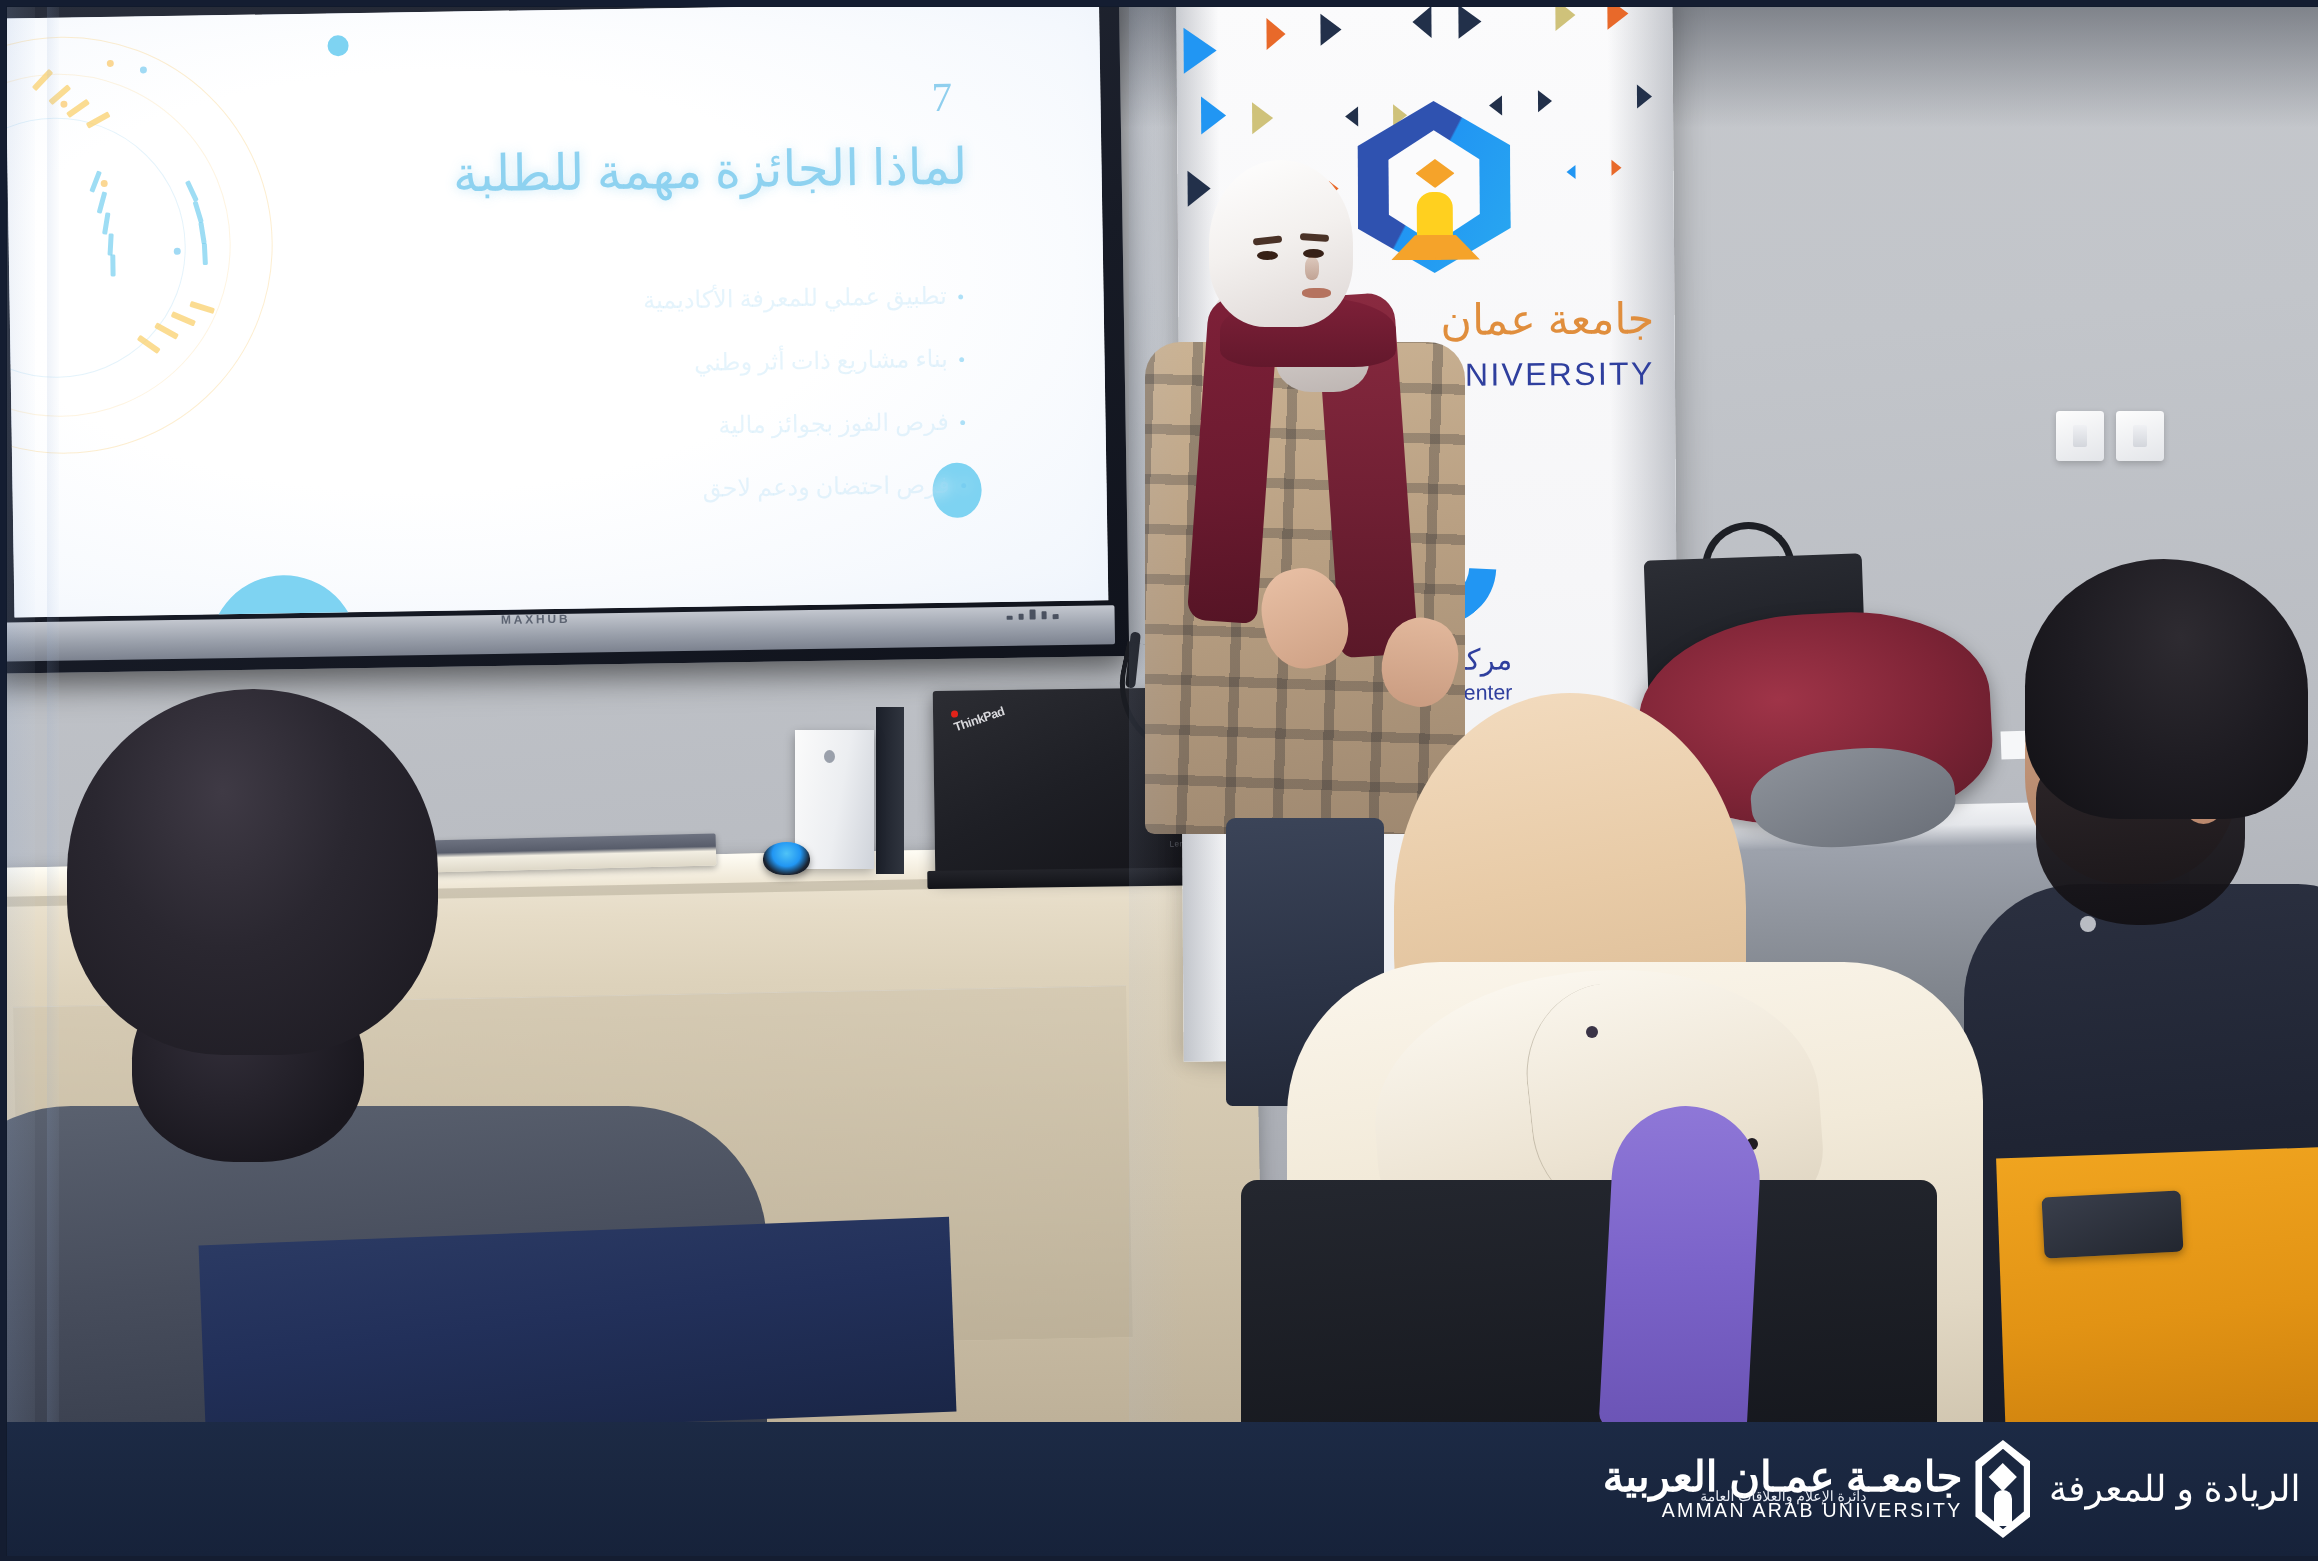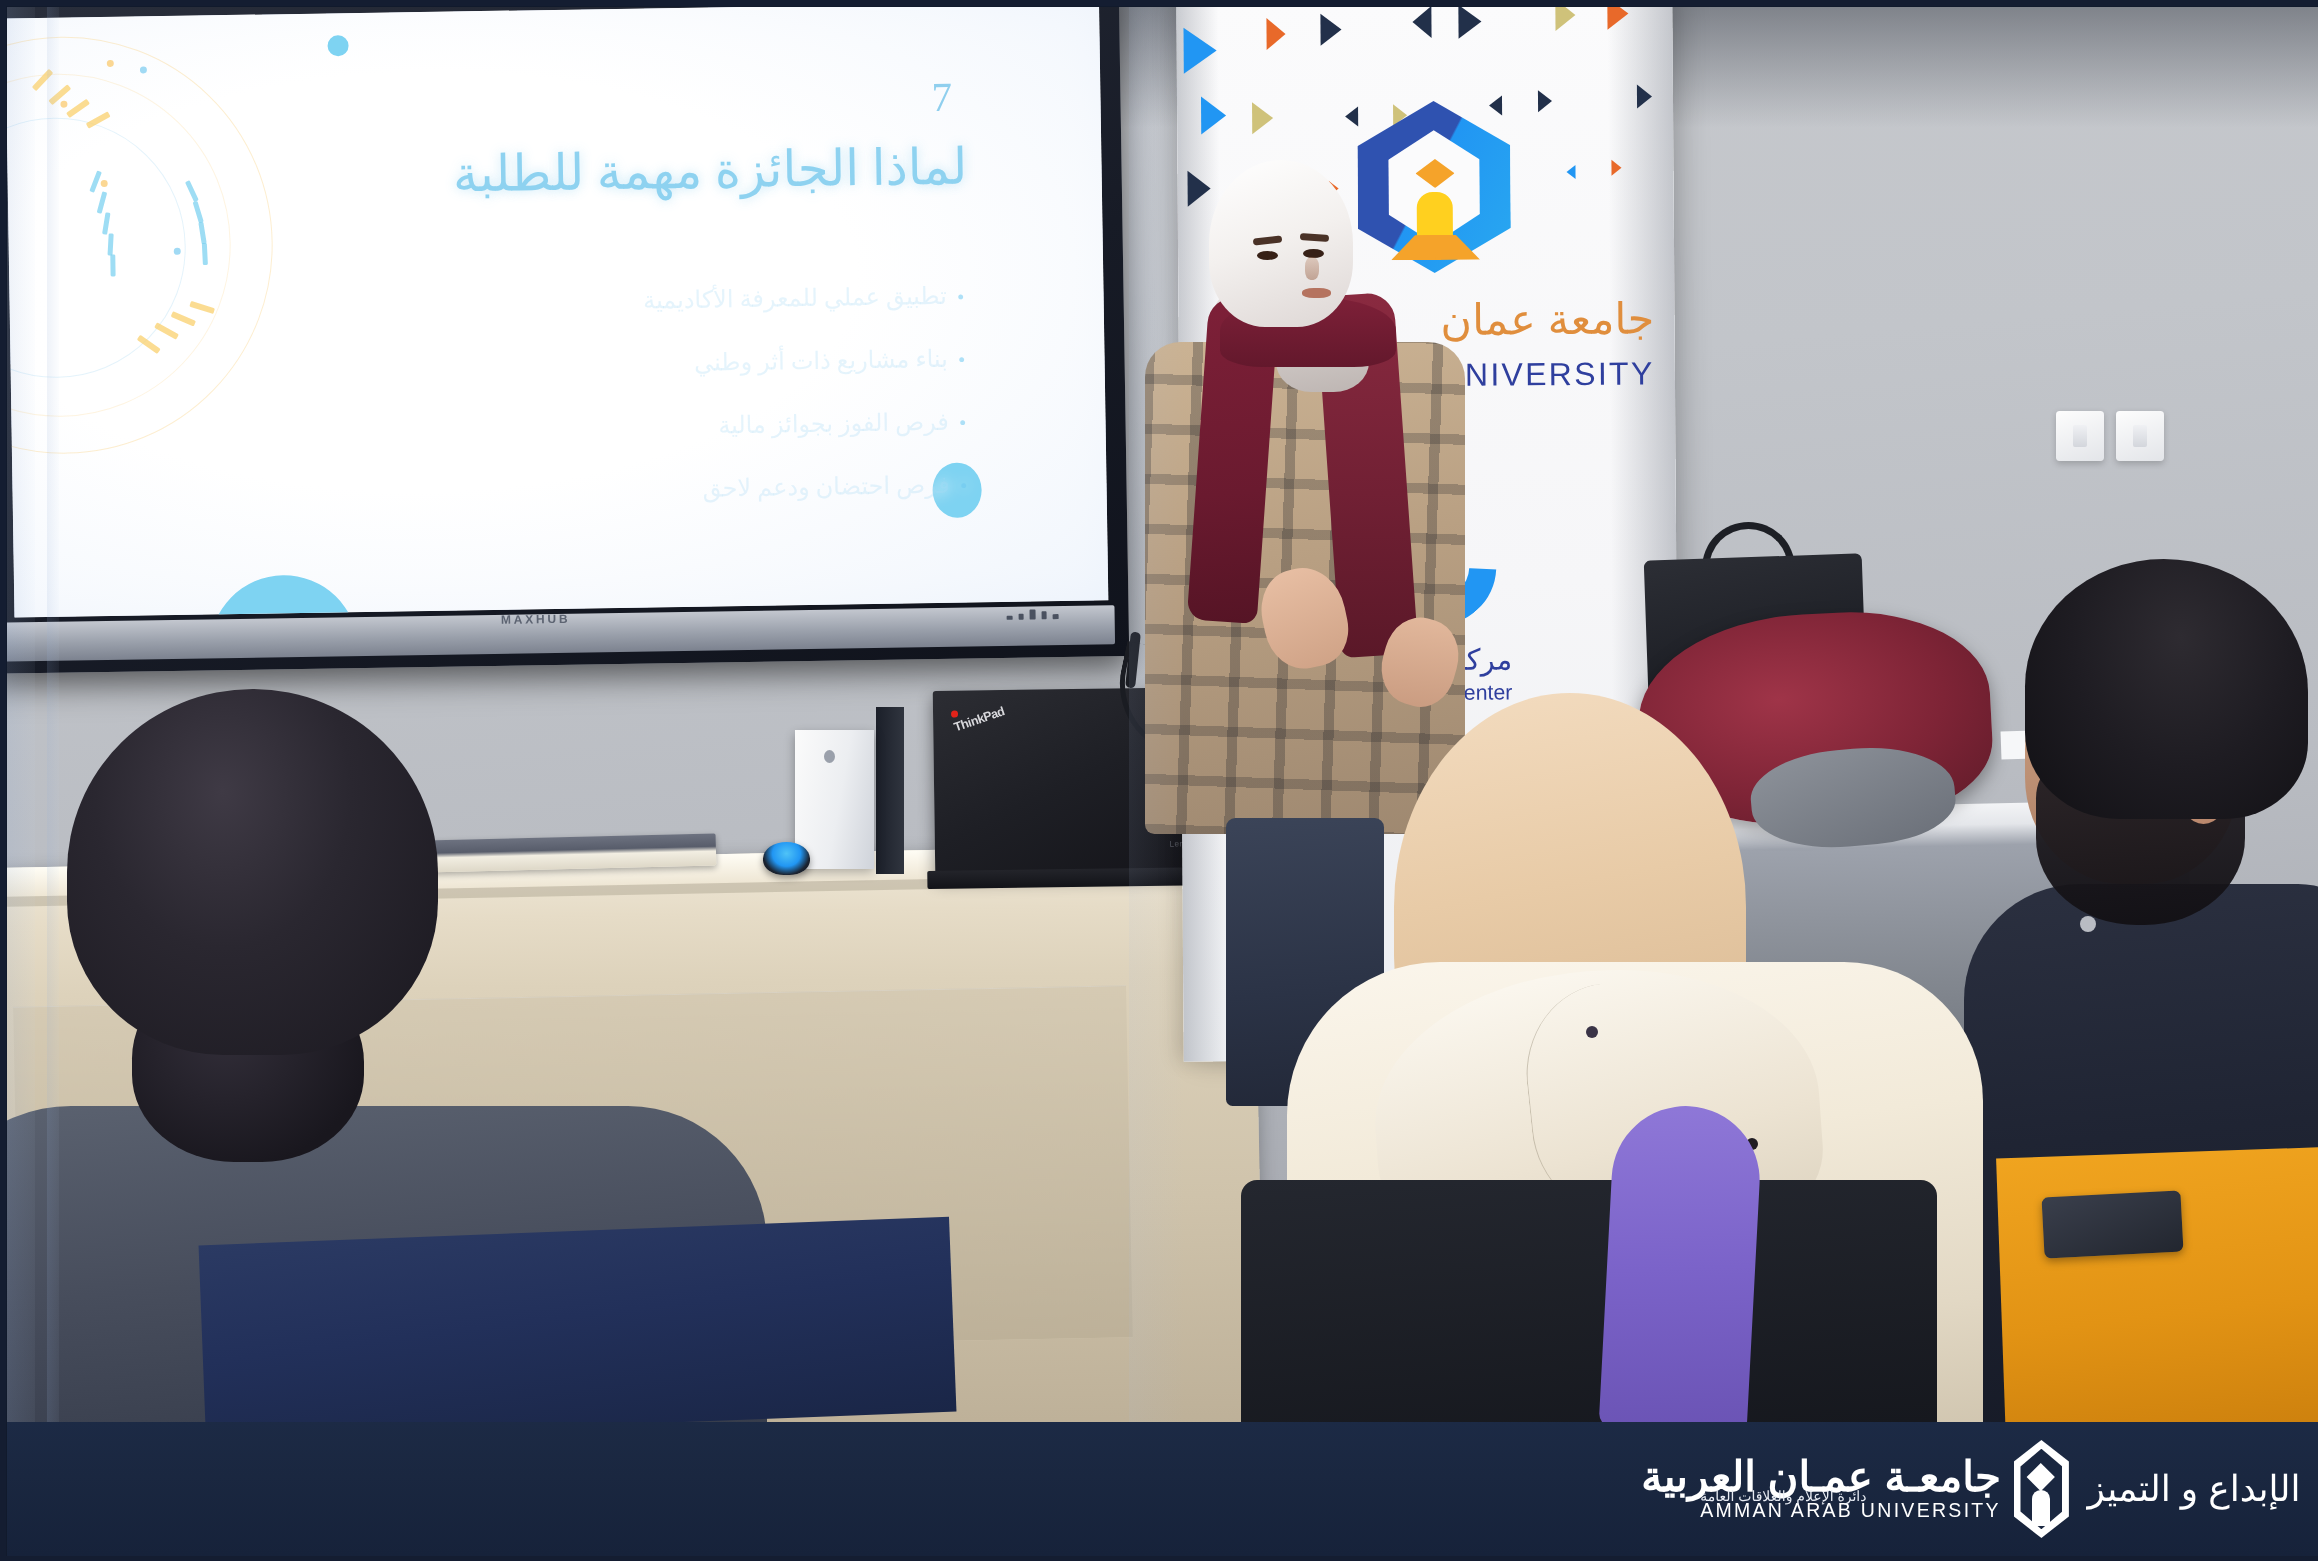--- a/index.html
+++ b/index.html
@@ -949,21 +949,21 @@
         <div class="uni-en">AMMAN ARAB UNIVERSITY</div>
       </div>
       <div class="uni-mark">
         <div class="uni-mark-outer"></div>
         <div class="uni-mark-diamond"></div>
         <div class="uni-mark-body"></div>
       </div>
     </div>
 
     <div class="tagline">
-      <div class="tagline-main">الإبداع و التميز</div>
+      <div class="tagline-main">الريادة و للمعرفة</div>
       <div class="tagline-sub-wrap">
         <div class="tagline-sub">دائرة الإعلام والعلاقات العامة</div>
       </div>
     </div>
   </div>
 
   <div class="frame-border"></div>
 </div>
 
 

